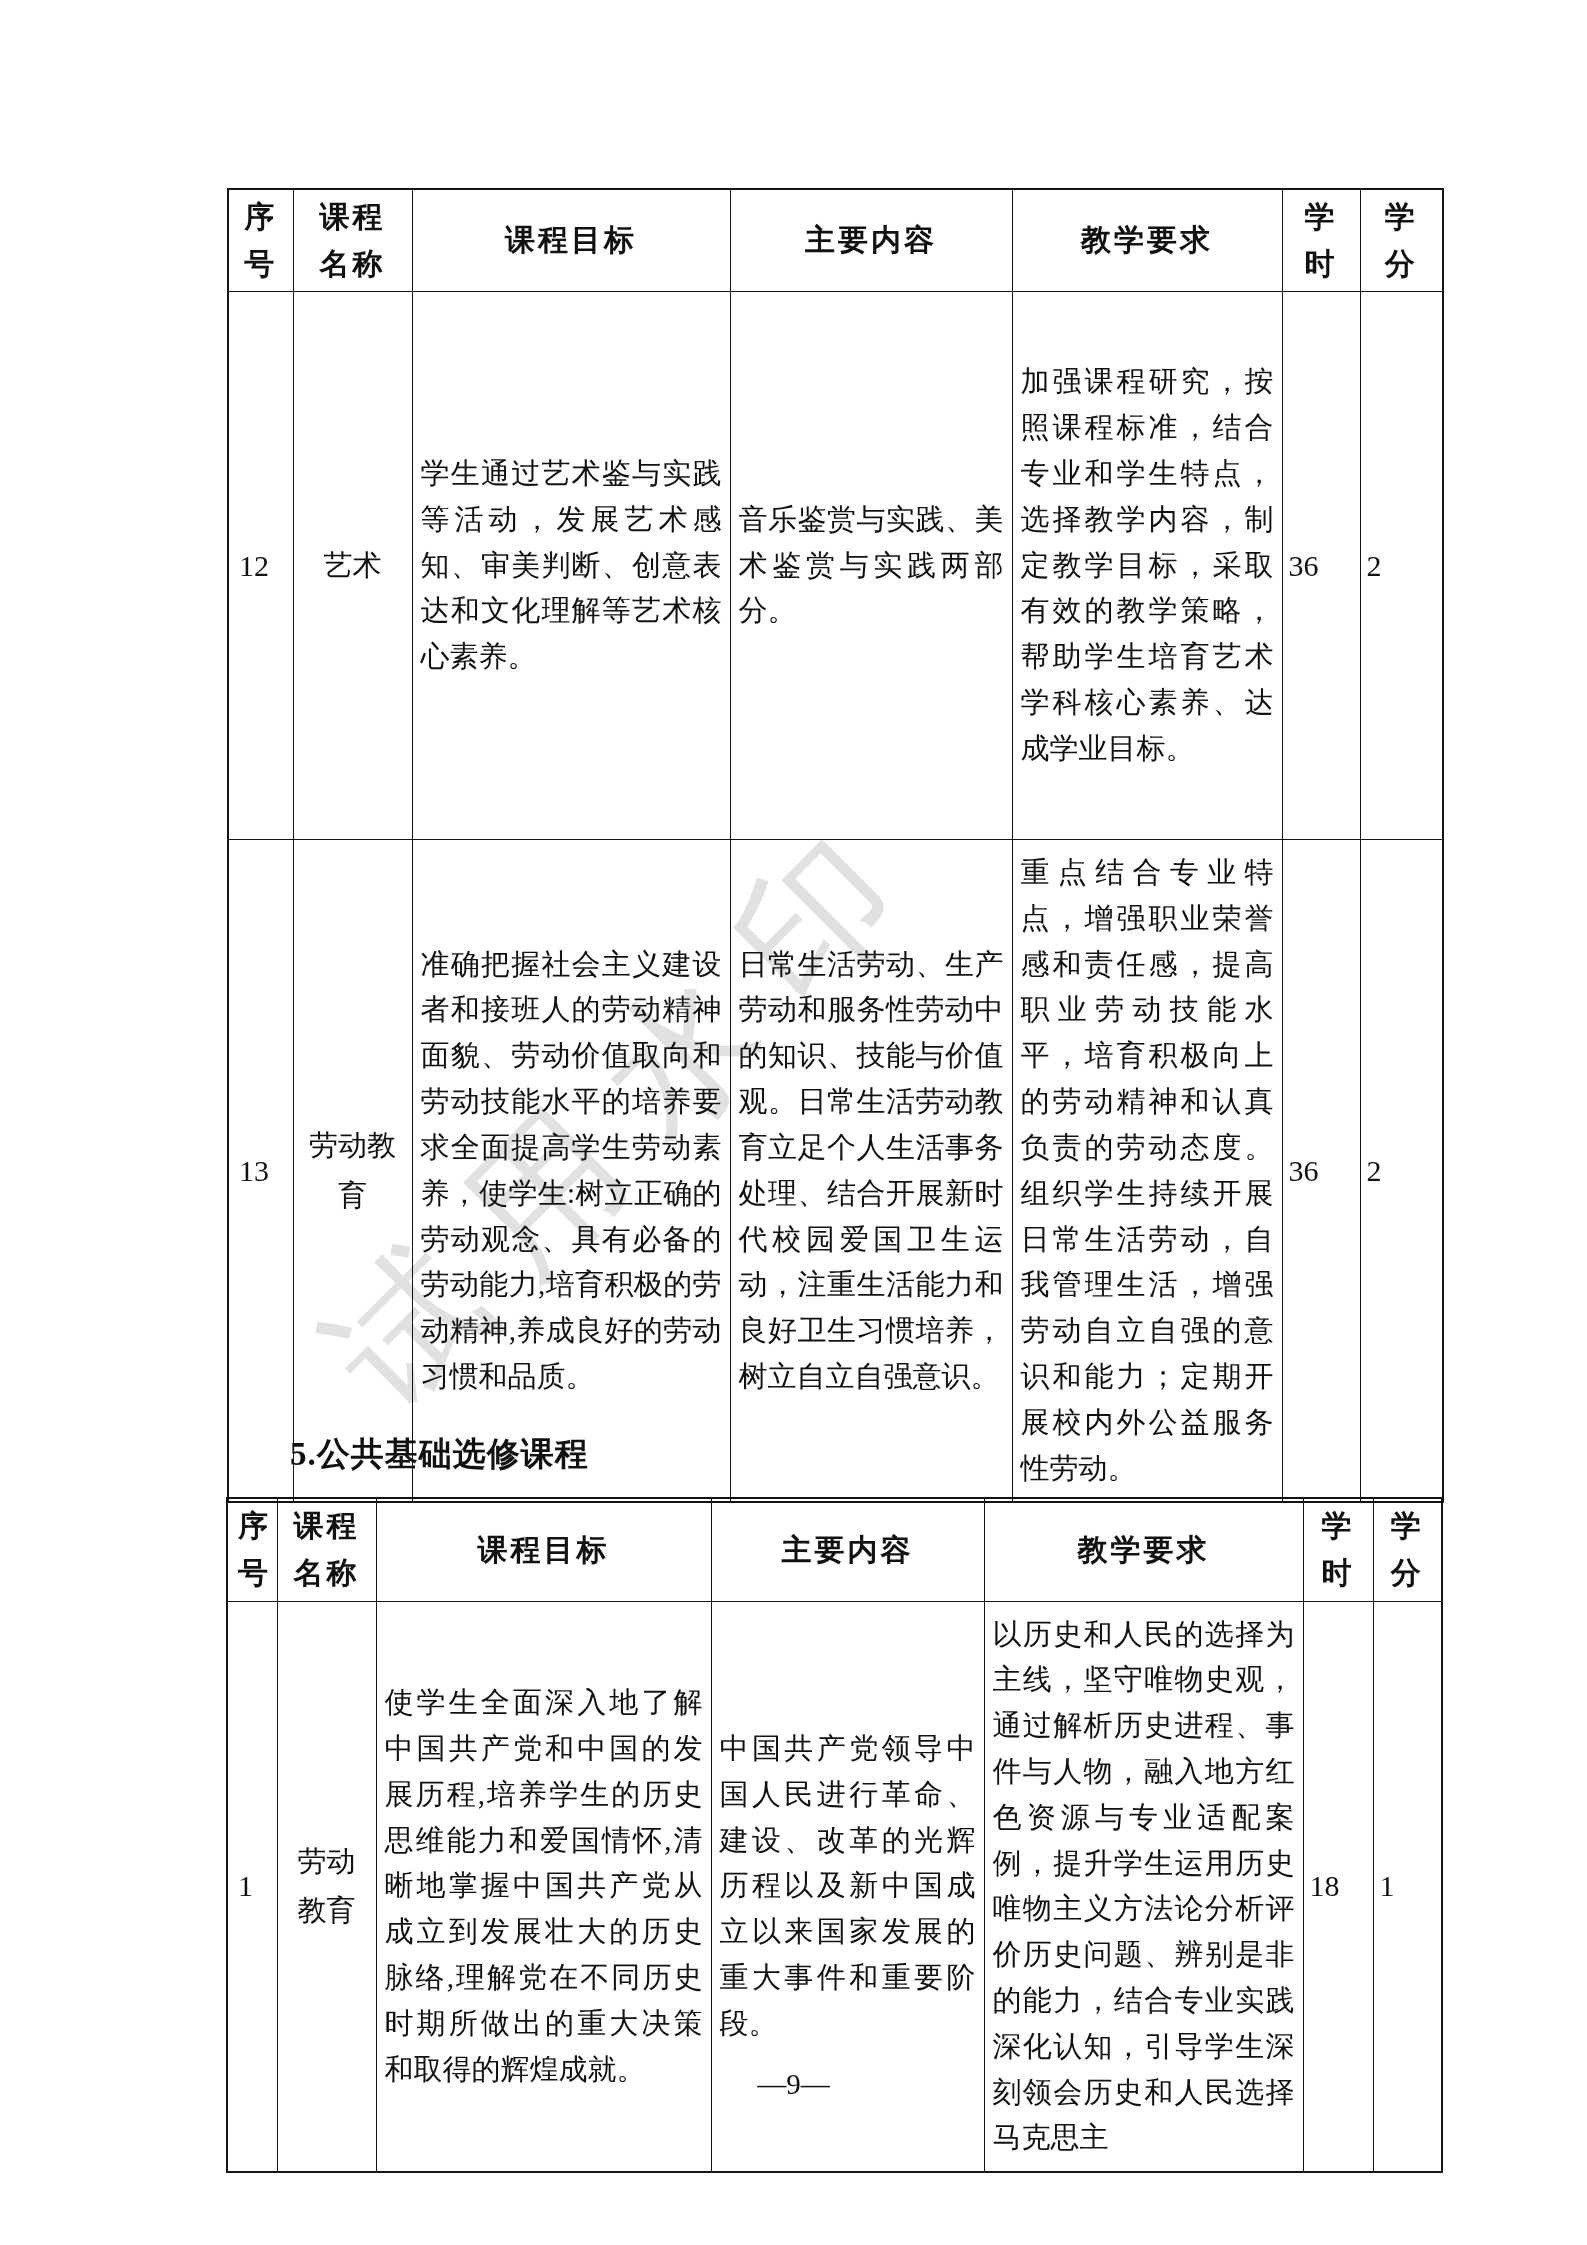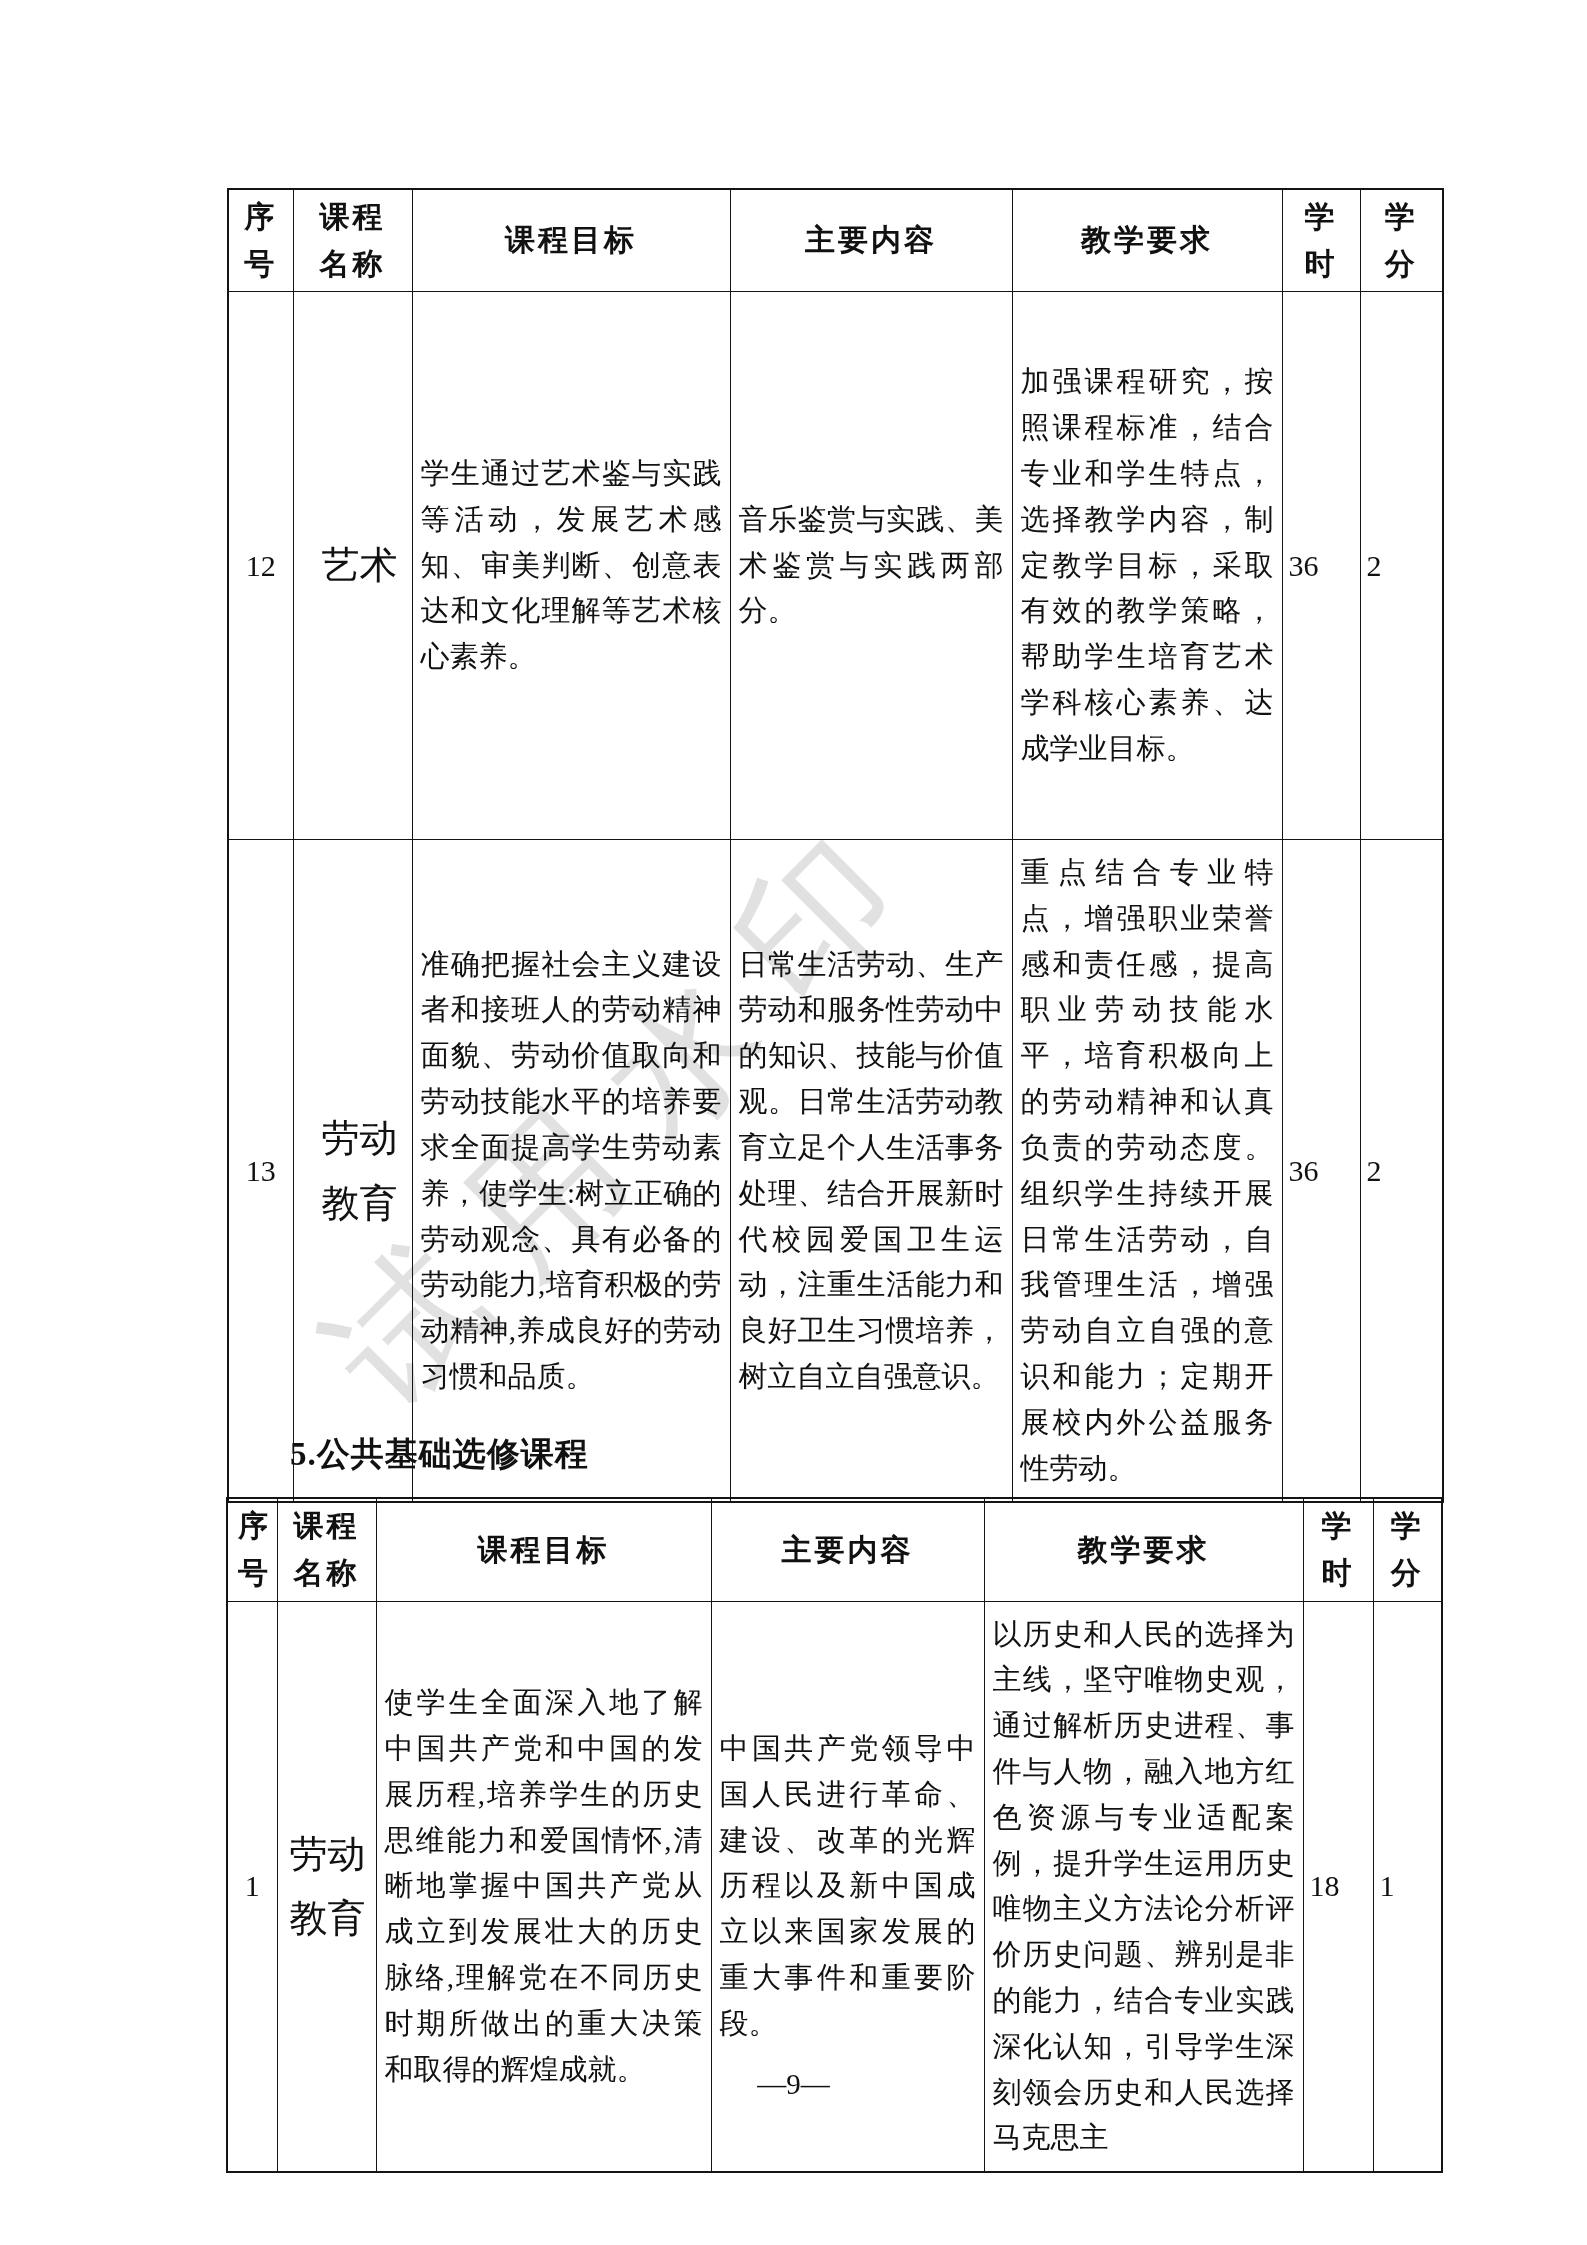--- a/index.html
+++ b/index.html
@@ -46,27 +46,26 @@
   .course-table { border: 2.5px solid #141414; }
   th.hdr {
     font-weight: bold;
     font-size: 30px;
     line-height: 1.55;
     text-align: center;
     letter-spacing: 3px;
     padding: 4px 10px;
   }
   td.c-no {
-    text-align: center;
     font-size: 30px;
     padding: 0 10px;
   }
   td.c-name {
-    text-align: right;
-    font-size: 38px;
+    text-align: center;
+    font-size: 29px;
     line-height: 1.7;
     padding: 0 14px;
   }
   #table2 td.c-name { padding: 0 10px; }
   td.c-text {
     text-align: justify;
     text-justify: inter-character;
     font-size: 29px;
     line-height: 1.58;
     padding: 10px 8px;

